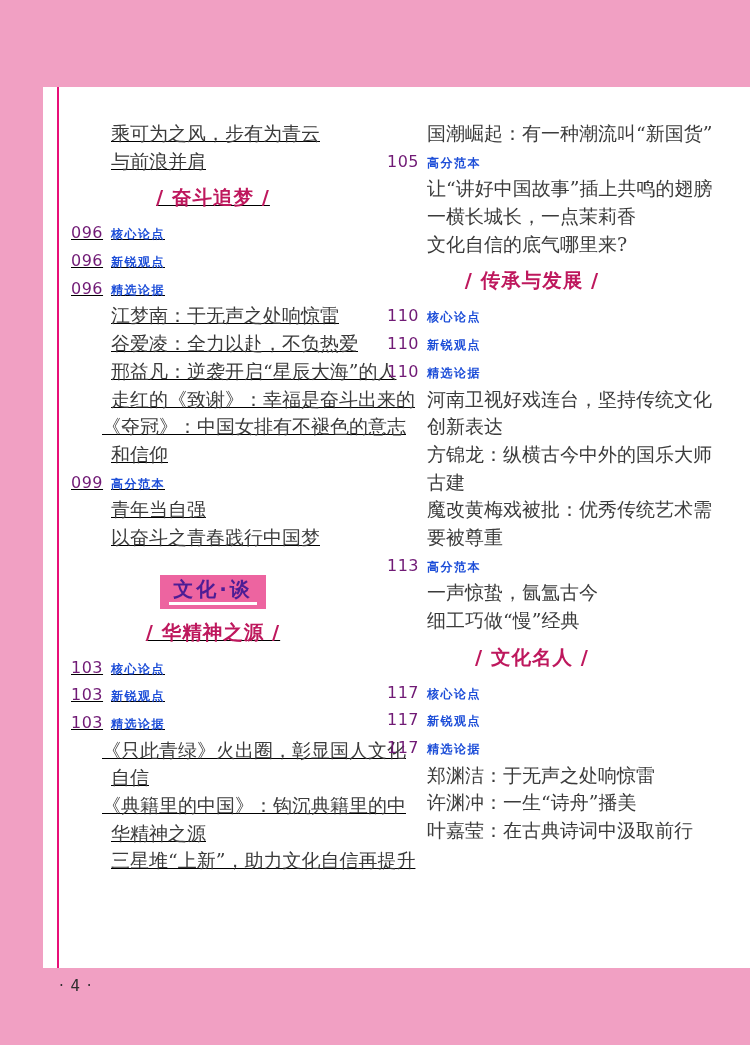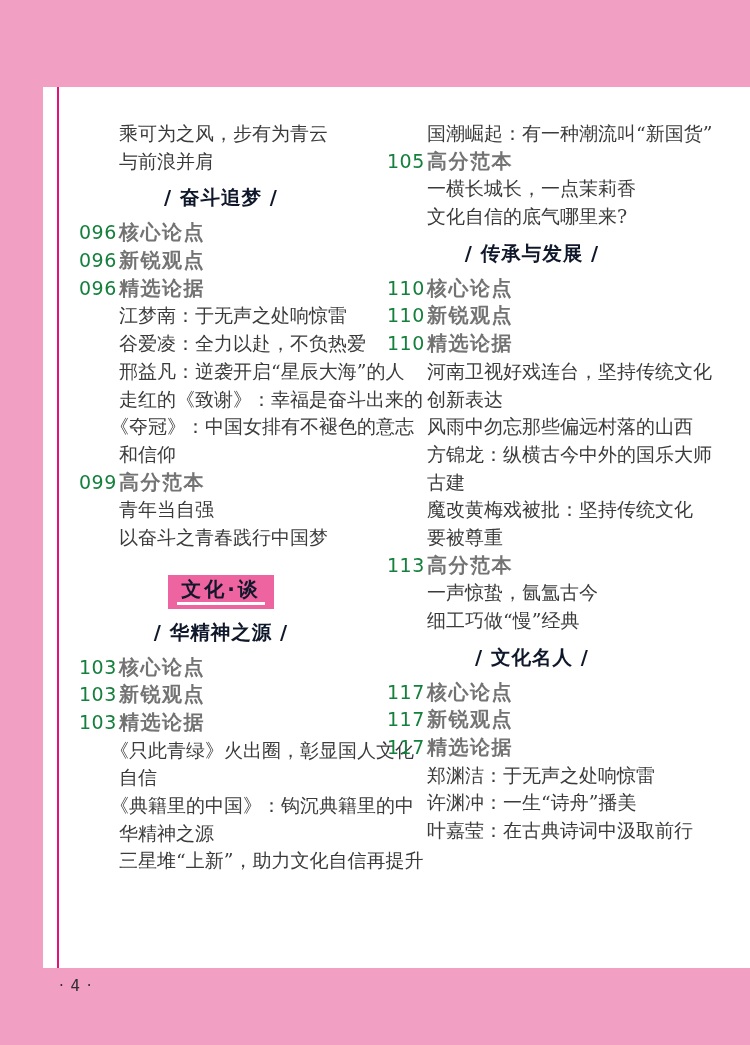--- a/index.html
+++ b/index.html
@@ -13,50 +13,50 @@
   }
   .sheet{
     position:absolute;left:43px;top:87px;width:707px;height:881px;
     background:#ffffff;
   }
   .accent-rule{
     position:absolute;left:14px;top:0;width:2px;height:100%;
     background:#E80F78;
   }
   .col{position:absolute;top:33px;}
-  .col-left{left:36px;width:284px;}
+  .col-left{left:28px;width:284px;text-decoration:underline;}
   .col-right{left:344px;width:290px;}
 
   .line{
     padding-left:40px;
     font-family:"DejaVu Serif","Liberation Serif",serif;
     font-size:19px;color:#3b3b3b;
     height:27.7px;line-height:27.7px;white-space:nowrap;
   }
   .line.hang{padding-left:31px;}
 
   .entry{display:flex;align-items:baseline;height:27.7px;line-height:27.7px;white-space:nowrap;}
   .entry .num{
     width:40px;flex:0 0 40px;
-    font-size:19px;color:#15803d;letter-spacing:.5px;
+    font-size:16px;color:#701a75;letter-spacing:.5px;
   }
   .entry .label{
-    font-weight:700;font-size:20px;color:#737373;letter-spacing:1.5px;
+    font-weight:700;font-size:12px;color:#1d4ed8;letter-spacing:1.5px;
   }
 
   .section-title{
-    text-align:center;color:#0f172a;font-weight:700;
+    text-align:center;color:#be185d;font-weight:700;
     font-size:19.5px;height:28px;line-height:28px;
     margin:9px 0 7px;letter-spacing:1px;white-space:nowrap;
   }
 
   .badge-row{text-align:center;margin:23px 0 14px;height:30px;}
   .badge{
     display:inline-block;position:relative;
-    background:#ED64A0;color:#0f172a;font-weight:700;
+    background:#ED64A0;color:#4c1d95;font-weight:700;
     font-size:20px;line-height:1;padding:4px 13px 10px;letter-spacing:3px;
   }
   .badge::after{
     content:"";position:absolute;left:9px;right:9px;bottom:4px;height:3px;
     background:#ffffff;
   }
   .badge-text{position:relative;}
 
   .footer-num{
     position:absolute;left:59px;top:977px;
@@ -120,41 +120,41 @@
         <div class="line hang">《典籍里的中国》：钩沉典籍里的中</div>
         <div class="line">华精神之源</div>
         <div class="line">三星堆“上新”，助力文化自信再提升</div>
       </div>
     <div class="col col-right" id="col-right">
         <div class="line">国潮崛起：有一种潮流叫“新国货”</div>
         <div class="entry">
     <span class="num">105</span>
     <span class="label">高分范本</span>
   </div>
+        <div class="line">让“讲好中国故事”插上共鸣的翅膀</div>
         <div class="line">一横长城长，一点茉莉香</div>
         <div class="line">文化自信的底气哪里来?</div>
         <div class="section-title">/ 传承与发展 /</div>
         <div class="entry">
     <span class="num">110</span>
     <span class="label">核心论点</span>
   </div>
         <div class="entry">
     <span class="num">110</span>
     <span class="label">新锐观点</span>
   </div>
         <div class="entry">
     <span class="num">110</span>
     <span class="label">精选论据</span>
   </div>
         <div class="line">河南卫视好戏连台，坚持传统文化</div>
         <div class="line">创新表达</div>
-        <div class="line">风雨中勿忘那些偏远村落的山西</div>
         <div class="line">方锦龙：纵横古今中外的国乐大师</div>
         <div class="line">古建</div>
-        <div class="line">魔改黄梅戏被批：坚持传统文化</div>
+        <div class="line">魔改黄梅戏被批：优秀传统艺术需</div>
         <div class="line">要被尊重</div>
         <div class="entry">
     <span class="num">113</span>
     <span class="label">高分范本</span>
   </div>
         <div class="line">一声惊蛰，氤氲古今</div>
         <div class="line">细工巧做“慢”经典</div>
         <div class="section-title">/ 文化名人 /</div>
         <div class="entry">
     <span class="num">117</span>

